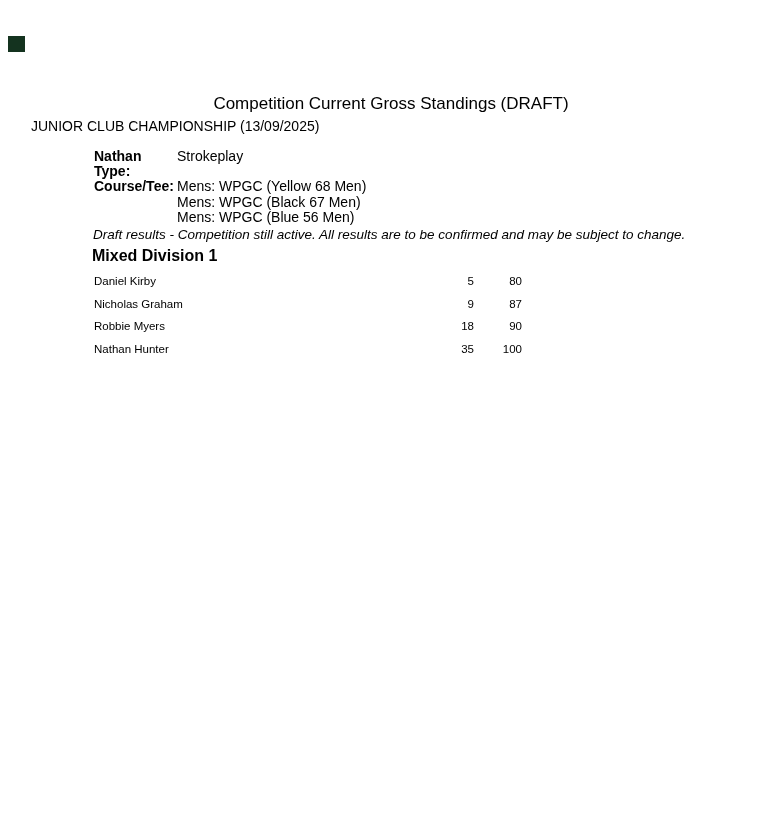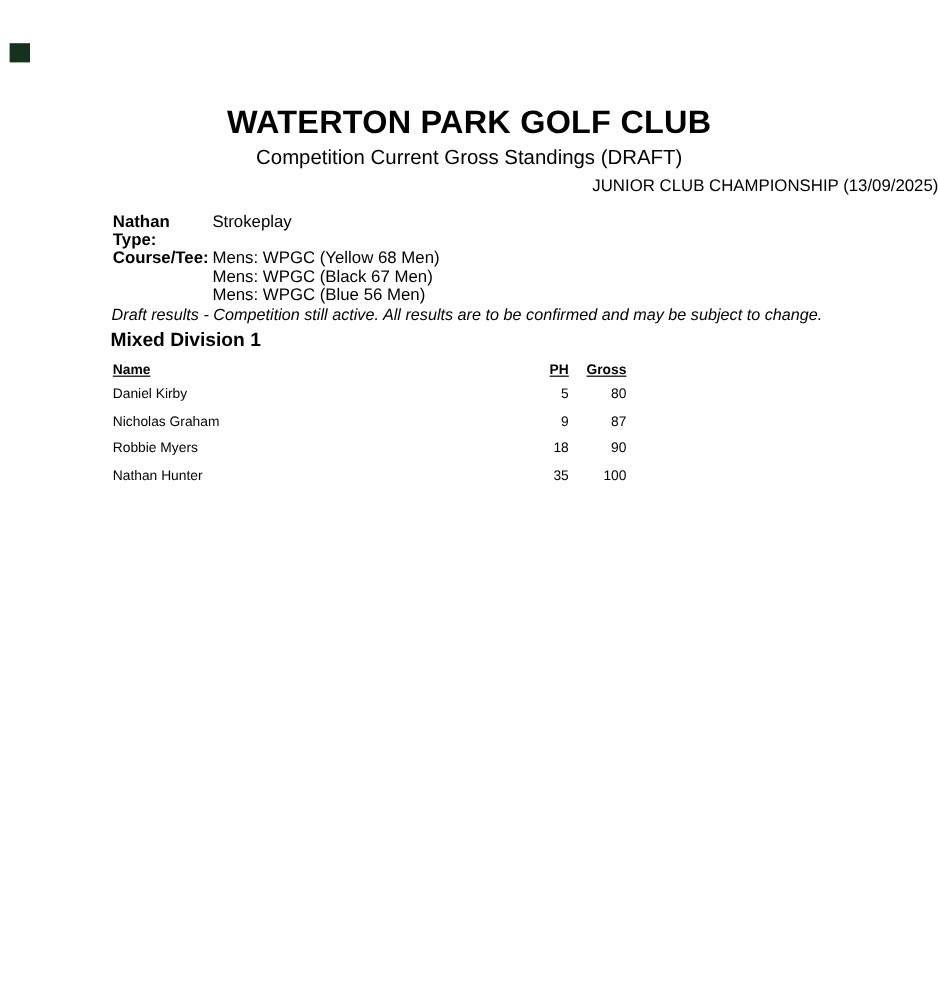--- a/index.html
+++ b/index.html
@@ -40,21 +40,22 @@
   .doc-subtitle {
     margin-top: 7px;
     font-size: 17px;
     line-height: 18px;
     text-align: center;
   }
   .doc-event {
     margin-top: 6px;
     font-size: 14px;
     line-height: 15px;
-    text-align: right;
+    text-align: left;
+    margin-left: 31px;
   }
   .meta {
     margin: 15px 0 0 94px;
     font-size: 14px;
     line-height: 15.2px;
     display: grid;
     grid-template-columns: 83px auto;
   }
   .meta-label {
     font-weight: bold;
@@ -97,21 +98,20 @@
   .cell-ph   { width: 50px; text-align: right; }
   .cell-gross{ width: 48px; text-align: right; }
 </style>
 </head>
 <body>
 
 <div class="corner-marker" style="background: rgb(20, 51, 31);"></div>
 
 <div class="doc">
 
-  <div class="doc-title">WATERTON PARK GOLF CLUB</div>
 
   <div class="doc-subtitle">Competition Current Gross Standings (DRAFT)</div>
 
   <div class="doc-event">JUNIOR CLUB CHAMPIONSHIP (13/09/2025)</div>
 
   <div class="meta">
     <div class="meta-label">Nathan Type:</div>
     <div>Strokeplay</div>
 
     <div class="meta-label">Course/Tee:</div>
@@ -120,25 +120,20 @@
       <div>Mens: WPGC (Black 67 Men)</div>
       <div>Mens: WPGC (Blue 56 Men)</div>
     </div>
   </div>
 
   <div class="disclaimer">Draft results - Competition still active. All results are to be confirmed and may be subject to change.</div>
 
   <div class="division-title">Mixed Division 1</div>
 
   <div class="standings">
-    <div class="t-row t-head">
-      <div class="cell cell-name">Name</div>
-      <div class="cell cell-ph">PH</div>
-      <div class="cell cell-gross">Gross</div>
-    </div>
 
     <div class="t-row t-data">
       <div class="cell-name">Daniel Kirby</div>
       <div class="cell-ph">5</div>
       <div class="cell-gross">80</div>
     </div>
 
     <div class="t-row t-data">
       <div class="cell-name">Nicholas Graham</div>
       <div class="cell-ph">9</div>

